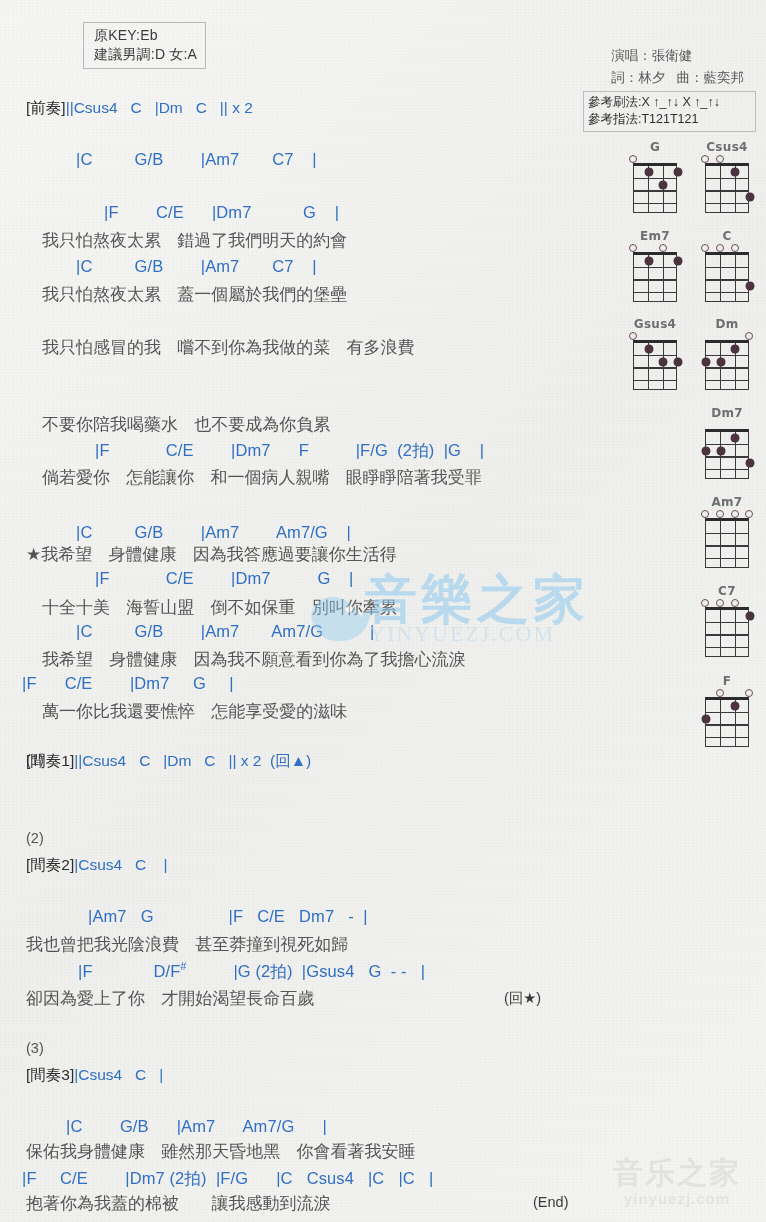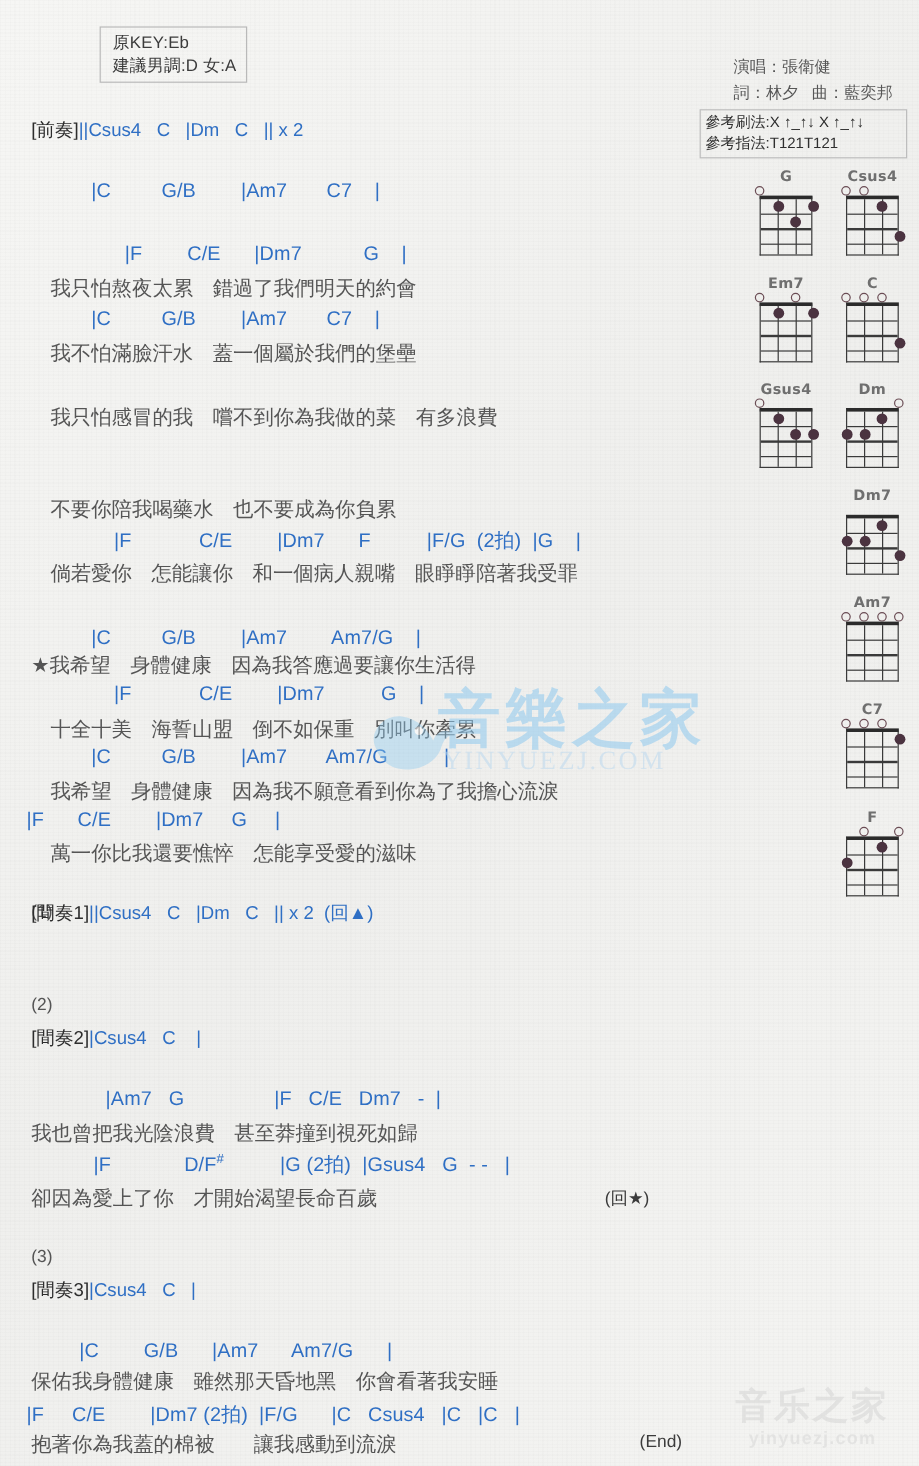--- a/index.html
+++ b/index.html
@@ -136,21 +136,21 @@
   </div>
 
   <div class="ln secmark" style="left:26px;top:98px;"><span class="lbl">[前奏]</span><span style="color:#2f6fc4;">||Csus4   C   |Dm   C   || x 2</span></div>
 
   <div class="ln chordline" style="left:76px;top:150px;">|C         G/B        |Am7       C7    |</div>
 
   <div class="ln chordline" style="left:104px;top:203px;">|F        C/E      |Dm7           G    |</div>
   <div class="ln lyricline" style="left:42px;top:229px;">我只怕熬夜太累   錯過了我們明天的約會</div>
 
   <div class="ln chordline" style="left:76px;top:257px;">|C         G/B        |Am7       C7    |</div>
-  <div class="ln lyricline" style="left:42px;top:283px;">我不怕滿臉汗水   蓋一個屬於我們的堡壘</div>
+  <div class="ln lyricline" style="left:42px;top:283px;">我只怕熬夜太累   蓋一個屬於我們的堡壘</div>
 
   <div class="ln lyricline" style="left:42px;top:336px;">我只怕感冒的我   嚐不到你為我做的菜   有多浪費</div>
 
   <div class="ln lyricline" style="left:42px;top:413px;">不要你陪我喝藥水   也不要成為你負累</div>
 
   <div class="ln chordline" style="left:95px;top:440px;">|F            C/E        |Dm7      F          |F/G  (2拍)  |G    |</div>
   <div class="ln lyricline" style="left:42px;top:466px;">倘若愛你   怎能讓你   和一個病人親嘴   眼睜睜陪著我受罪</div>
 
   <div class="ln chordline" style="left:76px;top:523px;">|C         G/B        |Am7        Am7/G    |</div>
   <div class="ln lyricline" style="left:26px;top:543px;">★我希望   身體健康   因為我答應過要讓你生活得</div>

